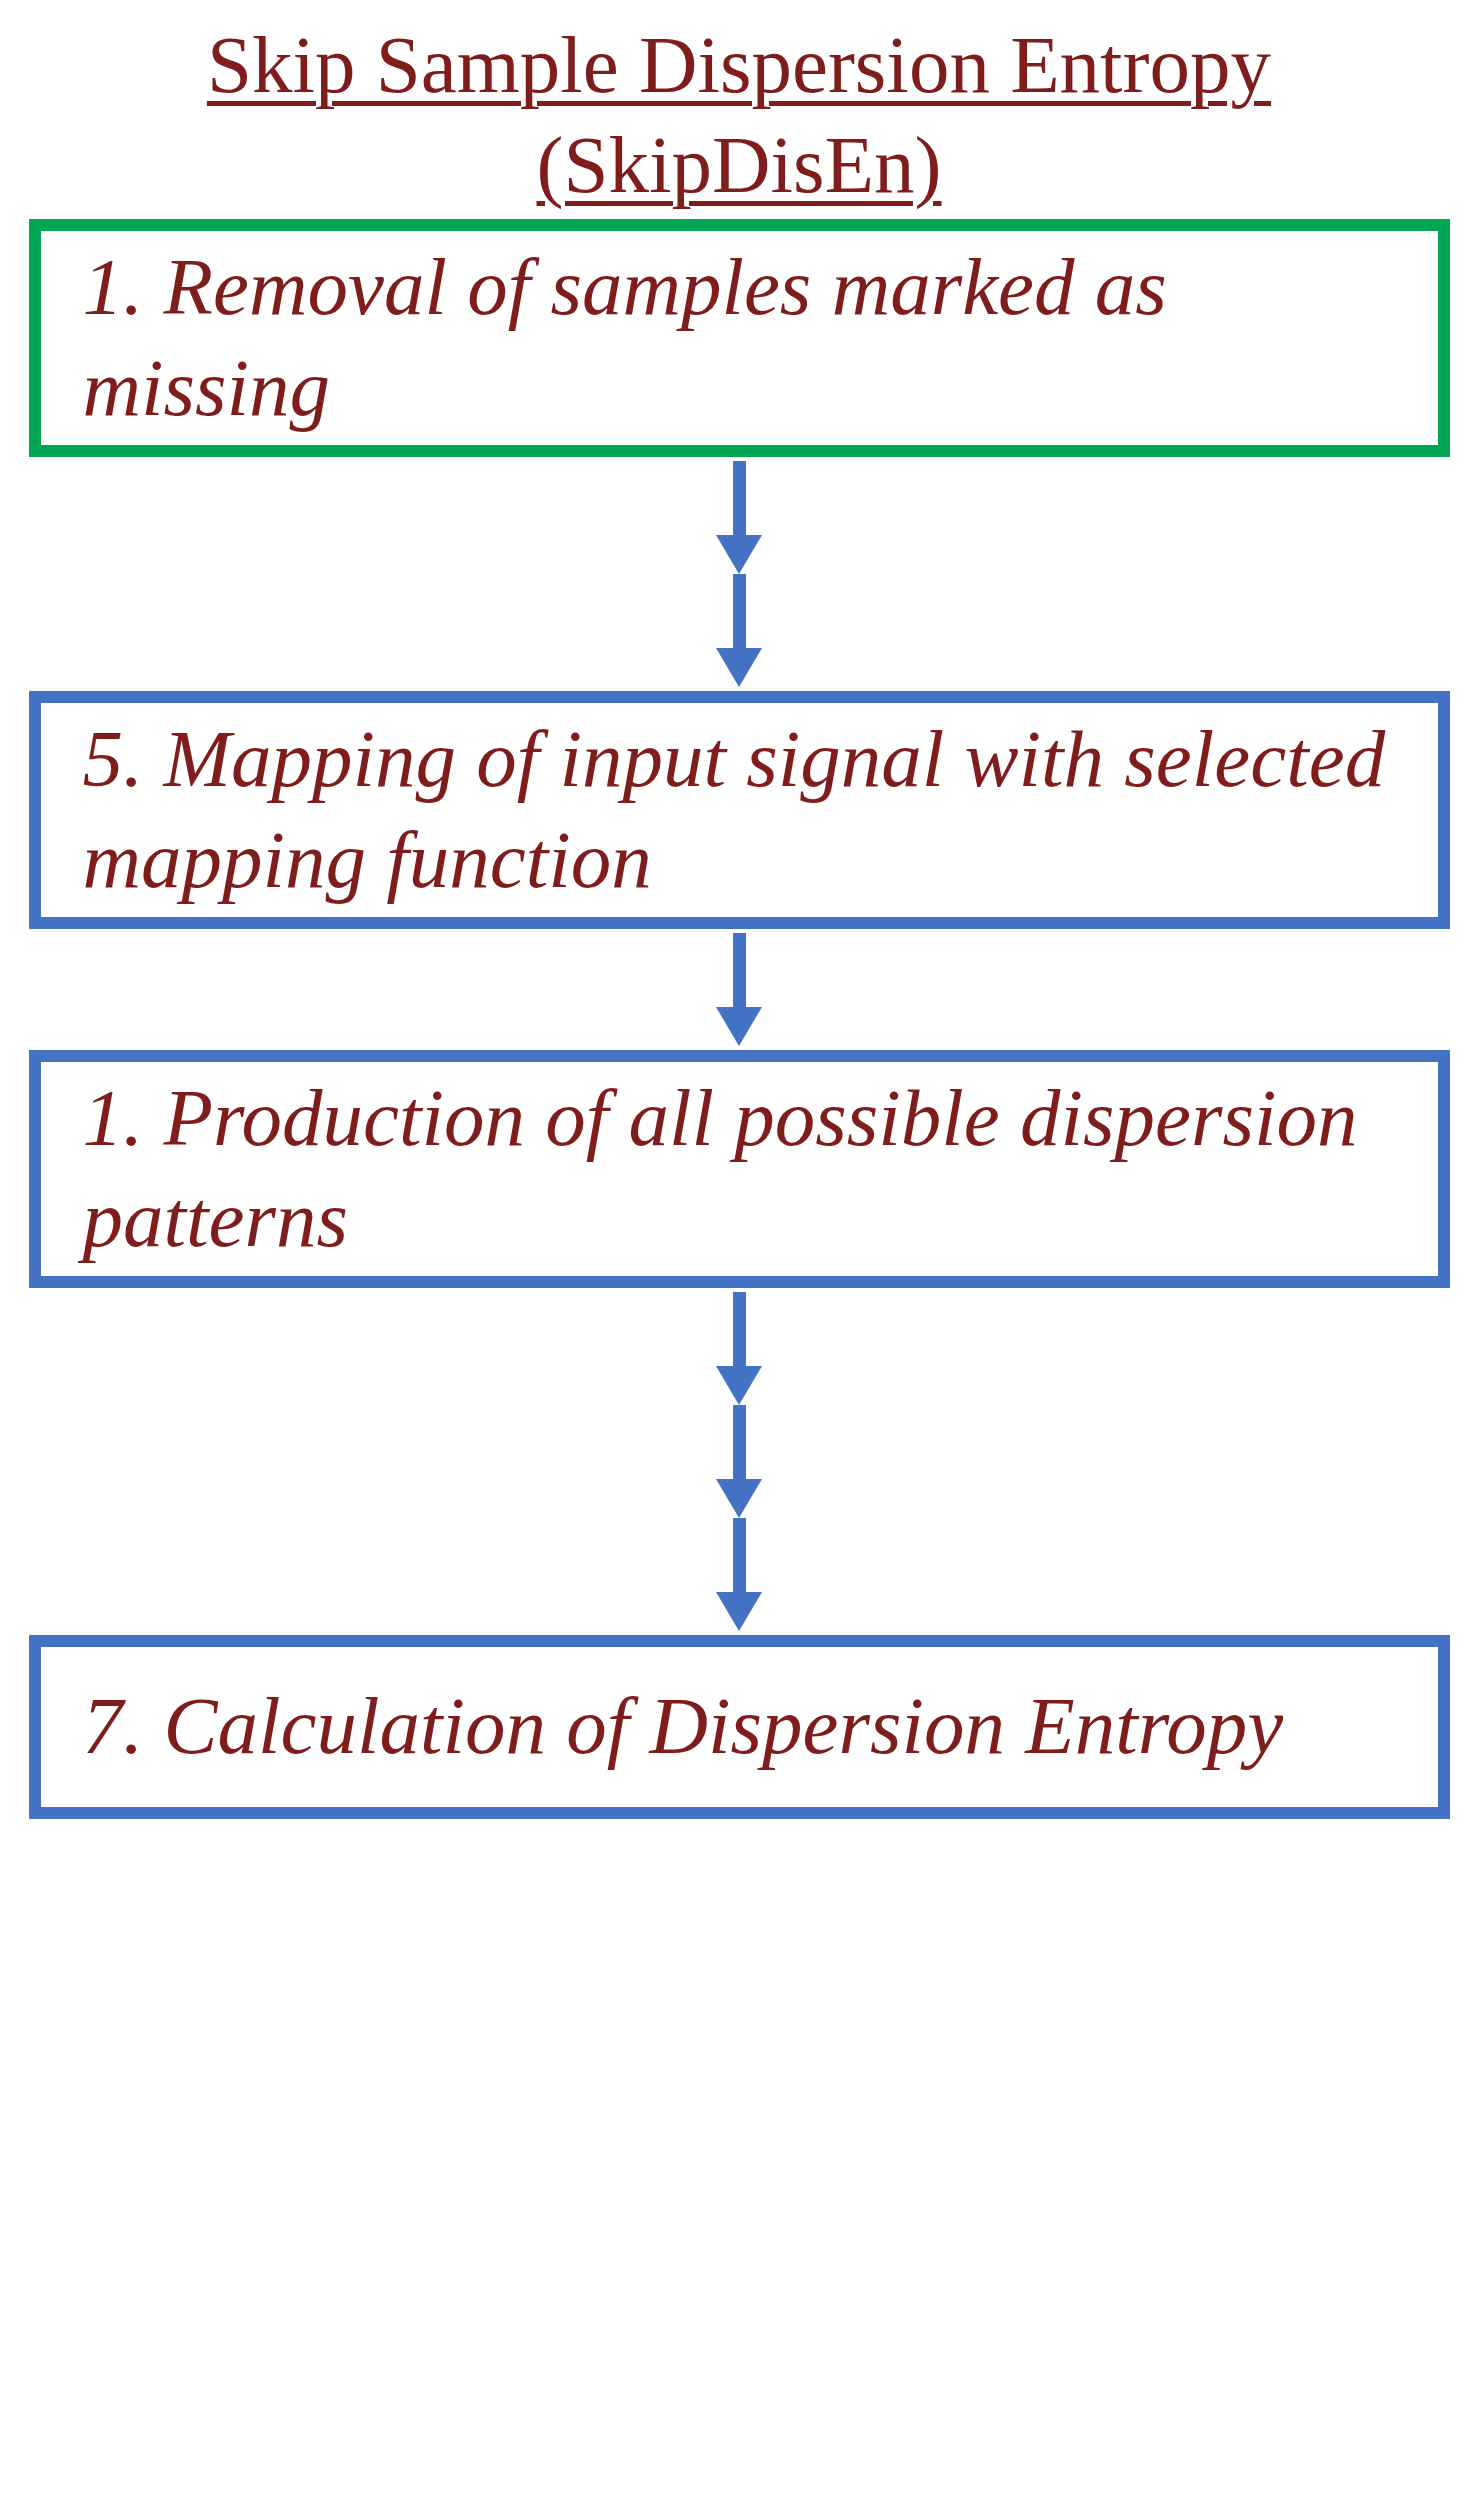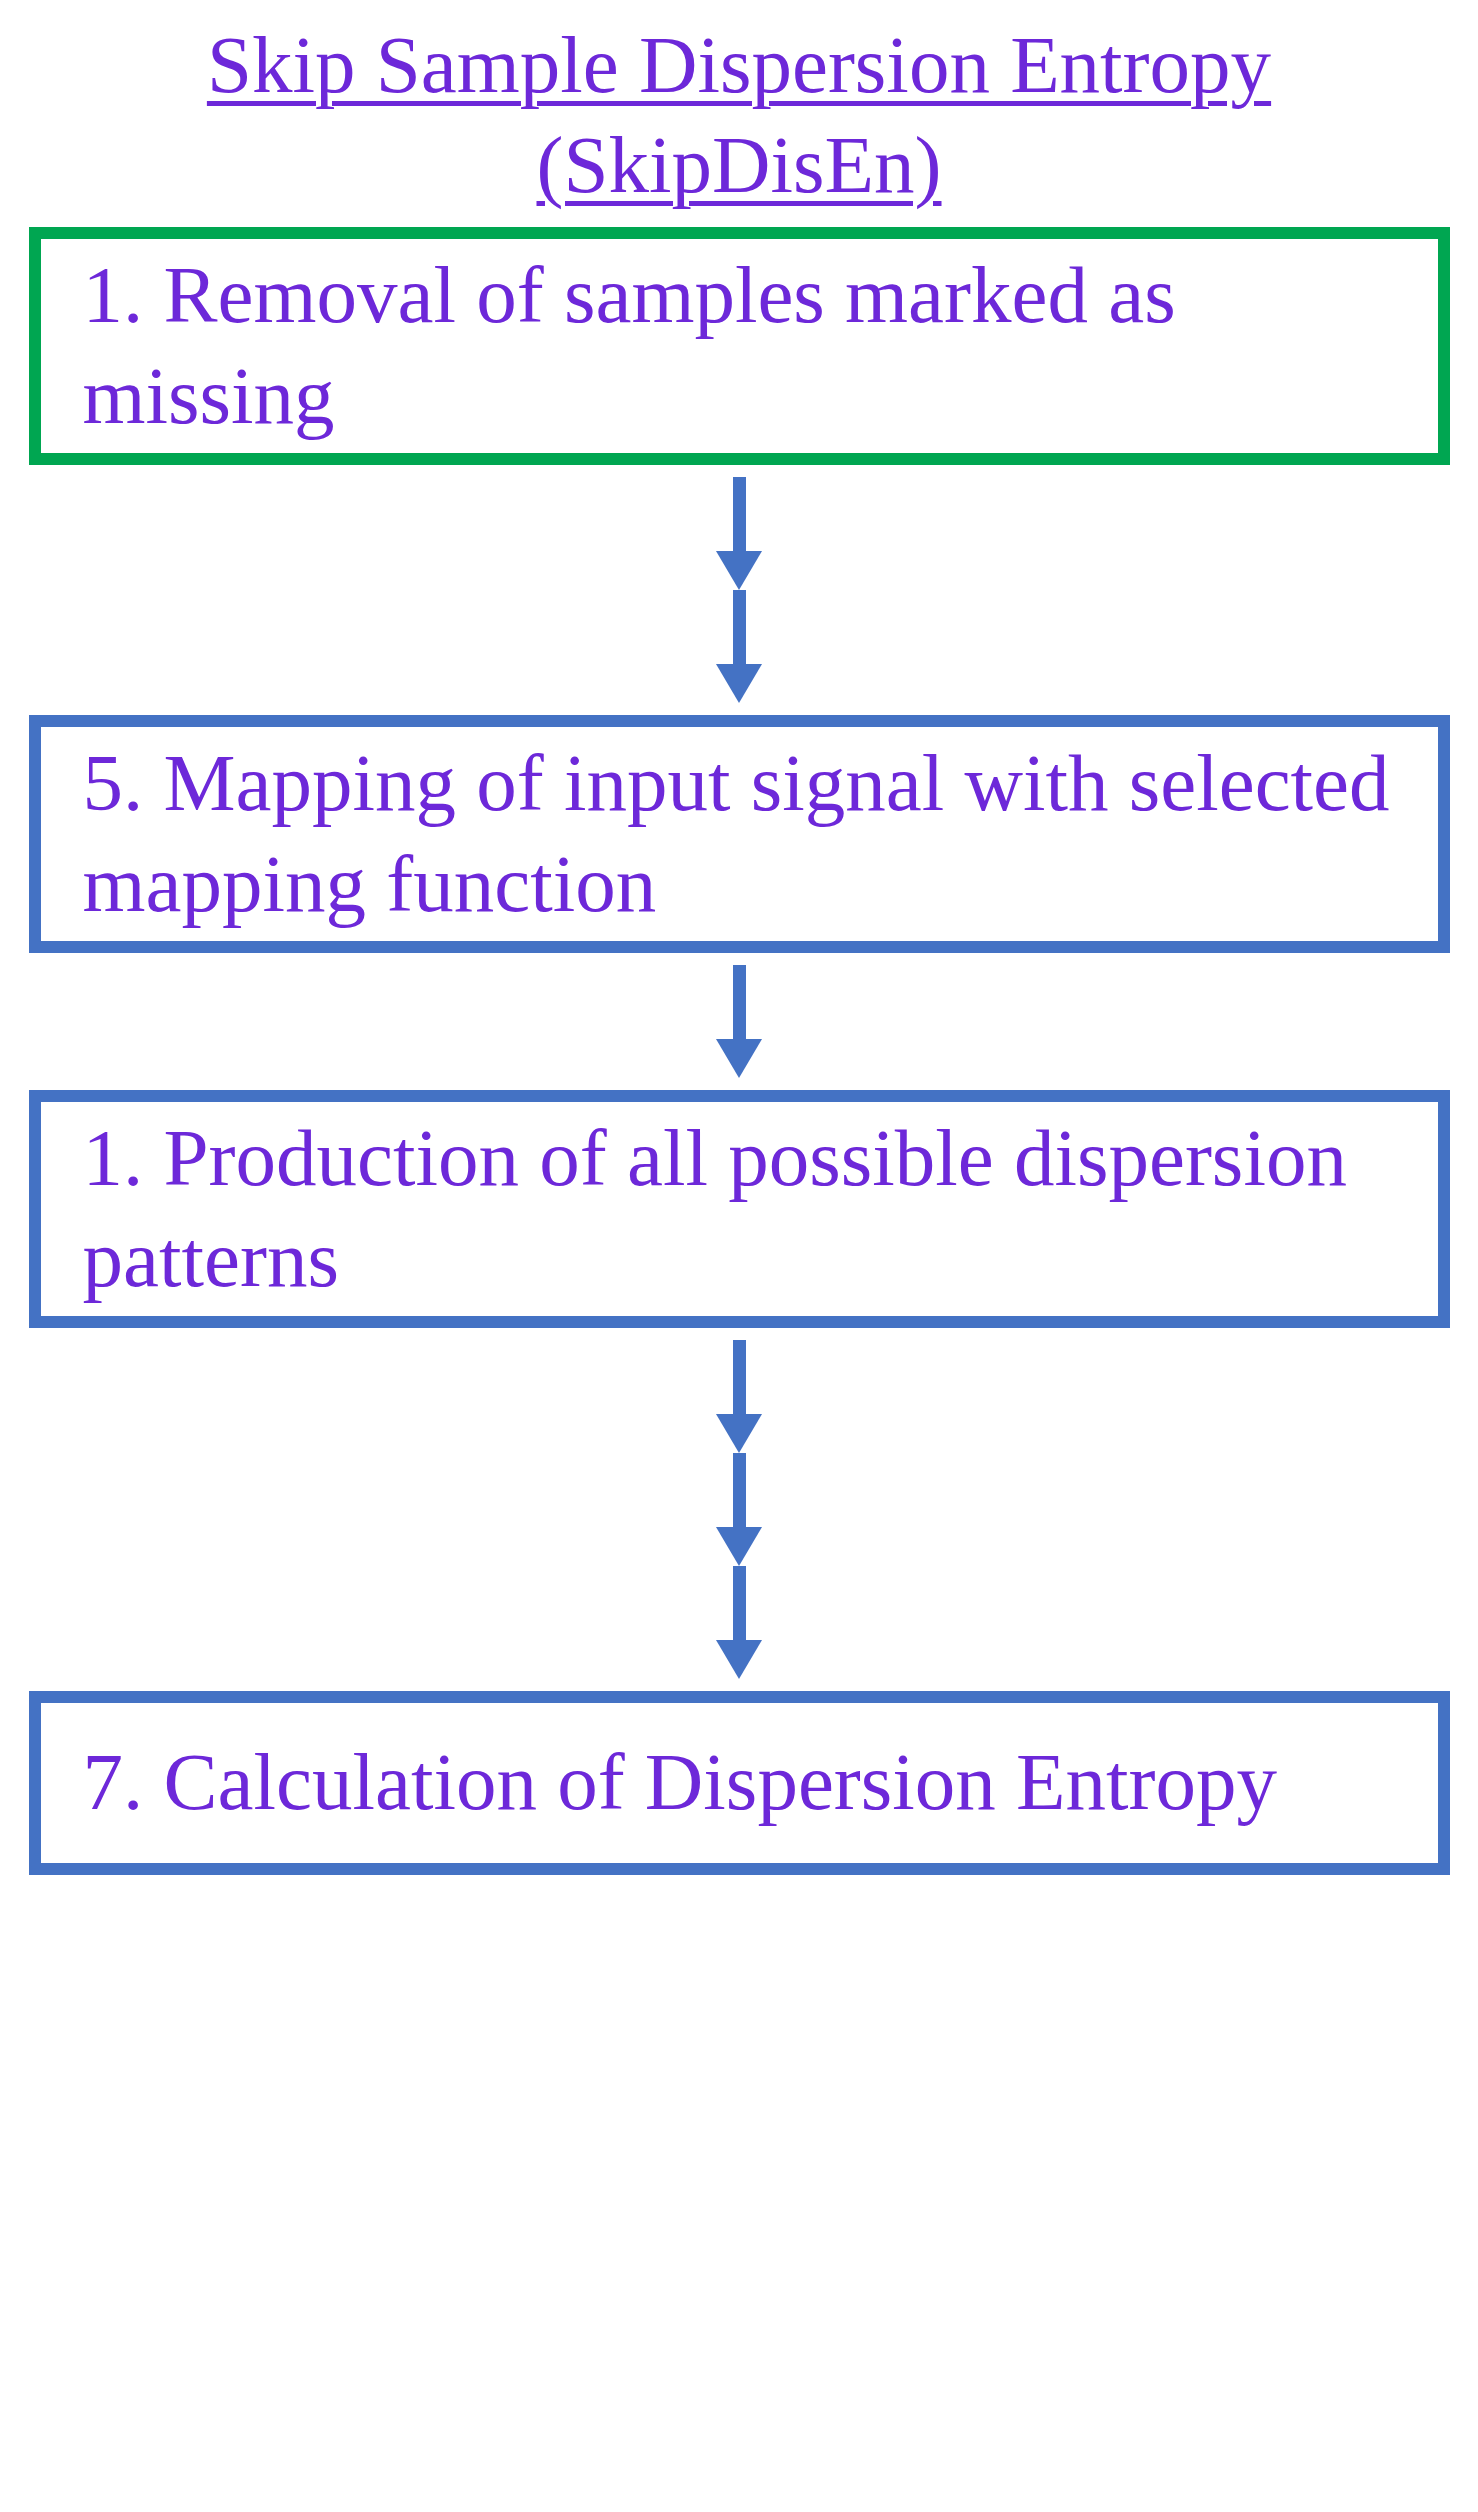--- a/index.html
+++ b/index.html
@@ -3,43 +3,44 @@
 <meta charset="utf-8">
 <style>
   * { margin: 0; padding: 0; box-sizing: border-box; }
   html, body { background: #FFFFFF; }
   .canvas {
     position: relative;
     width: 1478px;
     height: 2512px;
     background: #FFFFFF;
     font-family: "Liberation Serif", "DejaVu Serif", serif;
-    color: #6d28d9;
+    color: #7f1d1d;
     overflow: hidden;
   }
   .title-block {
     padding-top: 14.8px;
     text-align: center;
   }
   .title-line {
     font-size: 81px;
     line-height: 100px;
     text-decoration: underline;
     text-decoration-thickness: 4.6px;
     text-underline-offset: 9.2px;
     white-space: nowrap;
   }
   .flow-box {
     width: 1421px;
-    margin: 12px auto;
+    margin: 4px auto;
     border: 12px solid #4472C4;
     background: #FFFFFF;
     display: flex;
     align-items: center;
     padding: 0 42px;
+    font-style: italic;
   }
   .flow-box.tall { height: 238px; }
   .flow-box.short { height: 184px; }
   .flow-box:first-of-type { margin-top: 14.8px; }
   .box-text {
     font-size: 81px;
     line-height: 101px;
     text-align: left;
   }
   .arrow {

